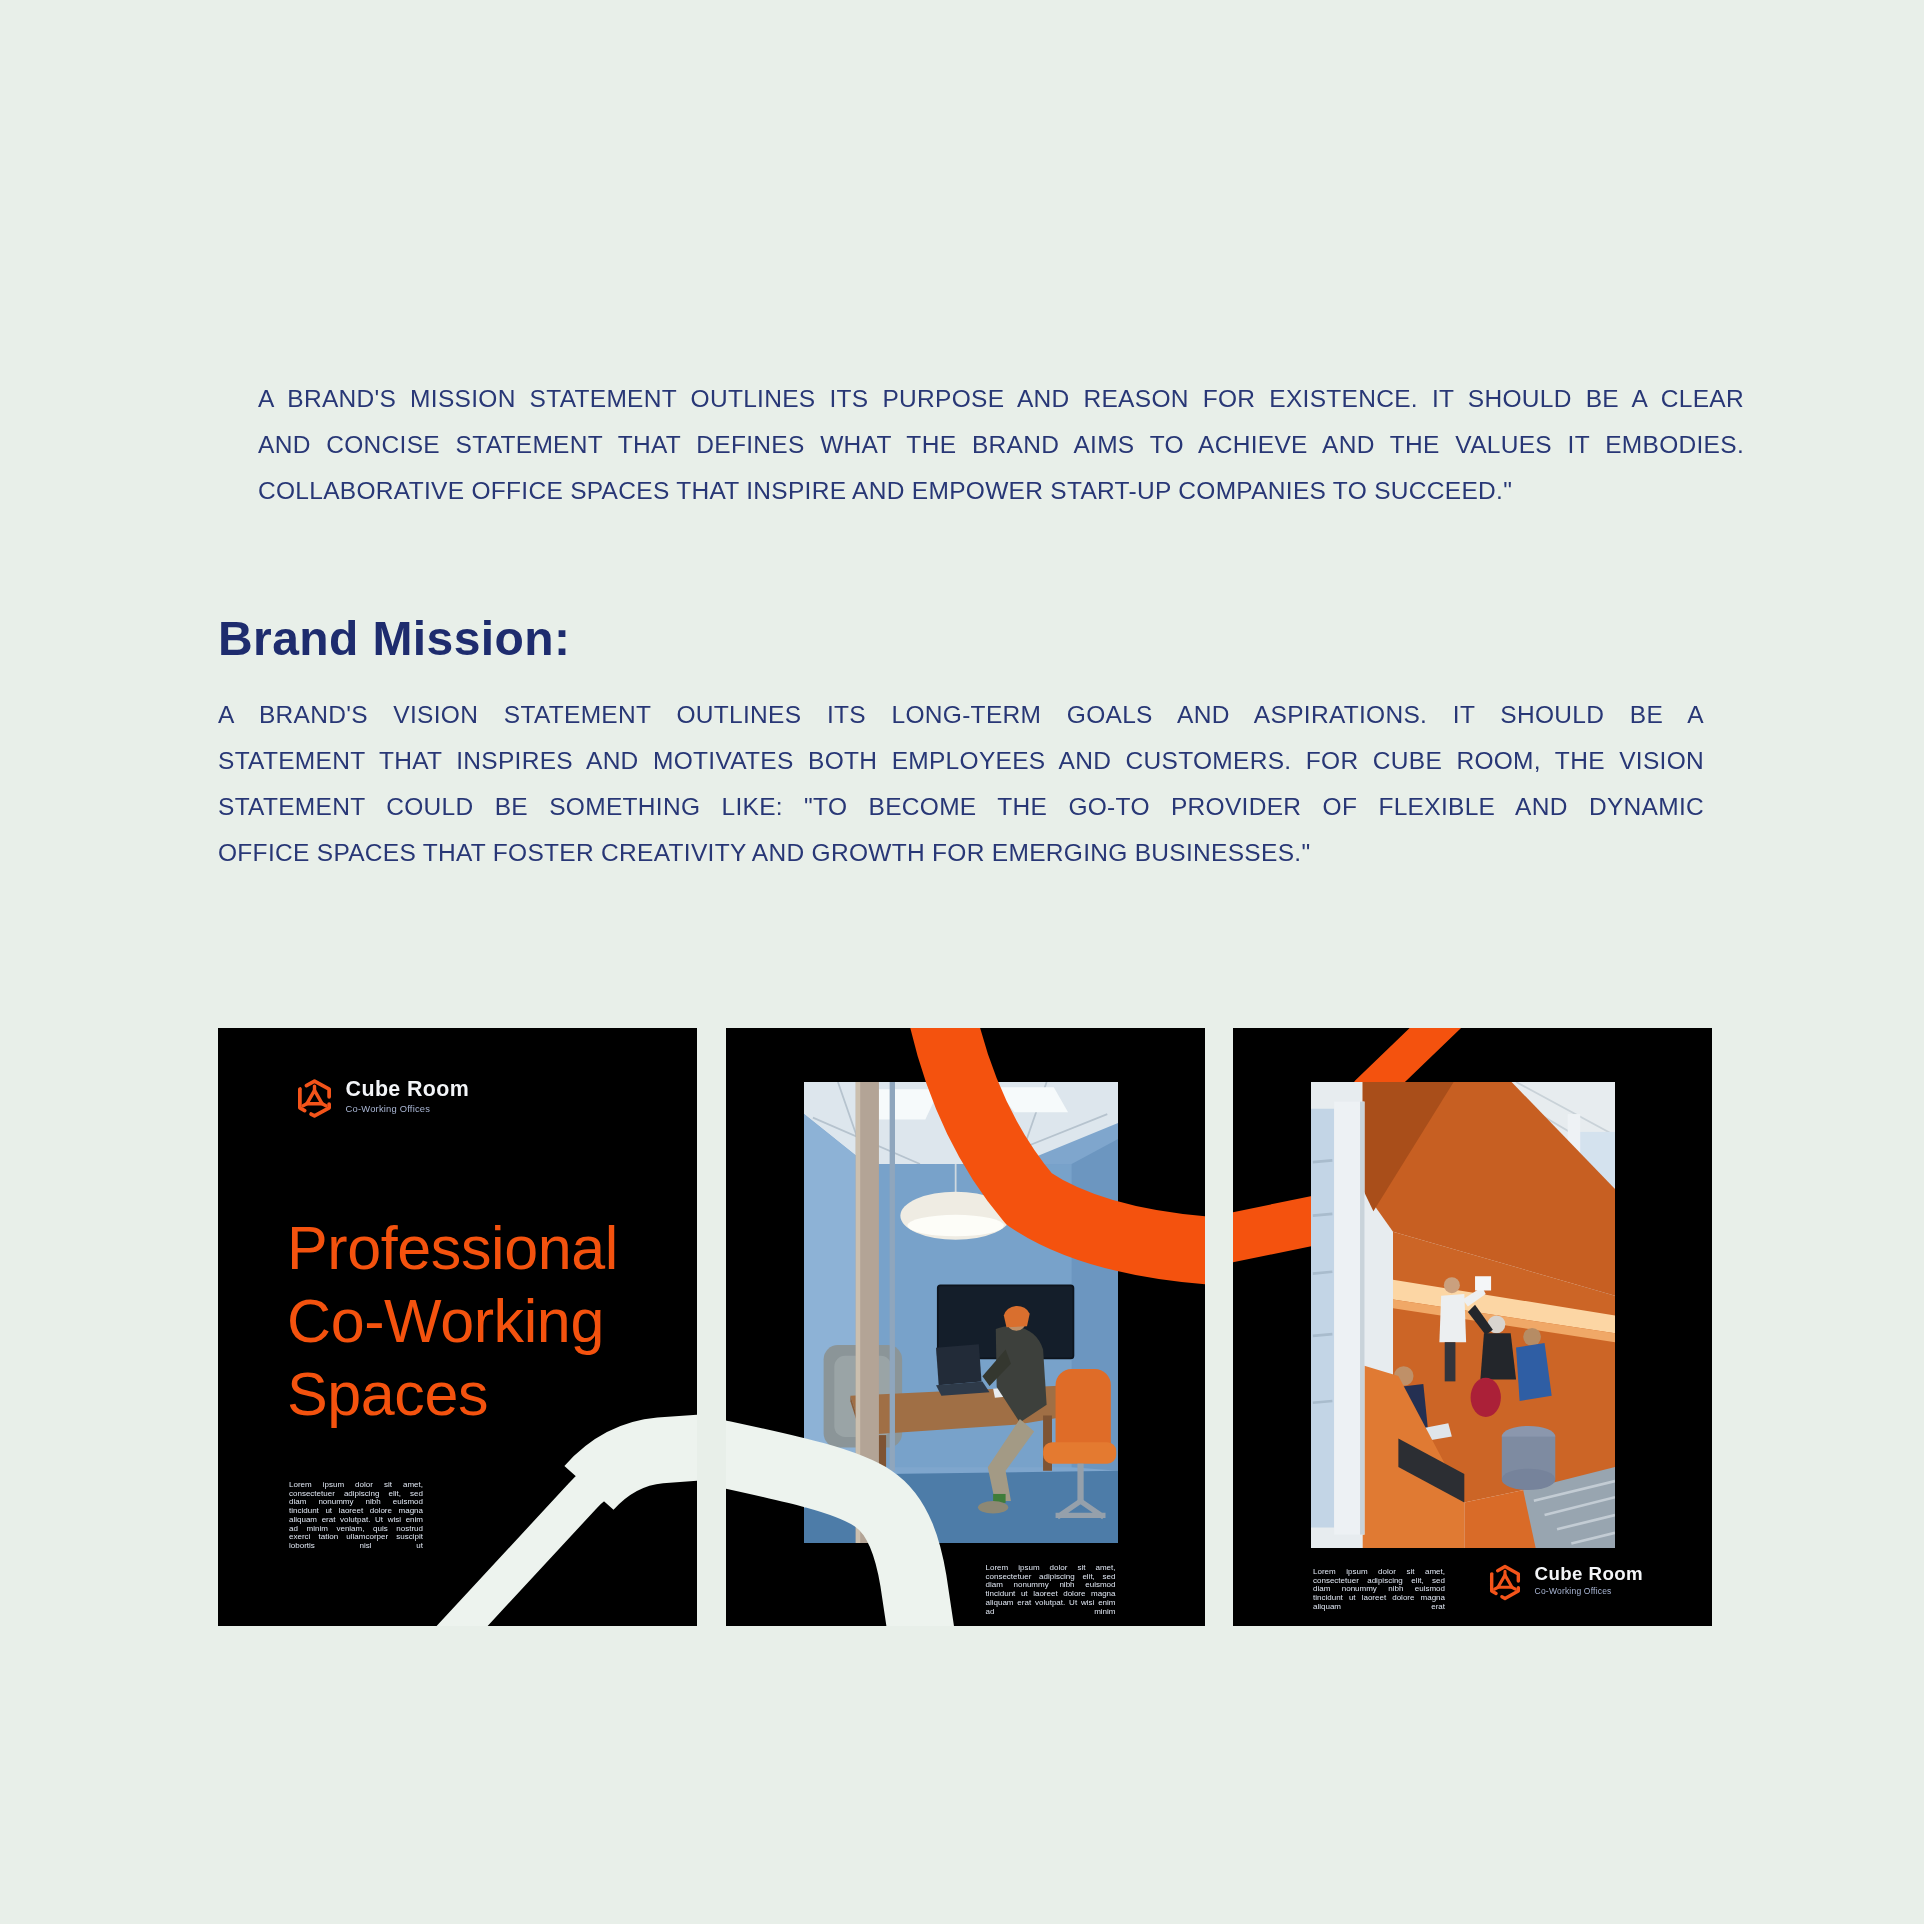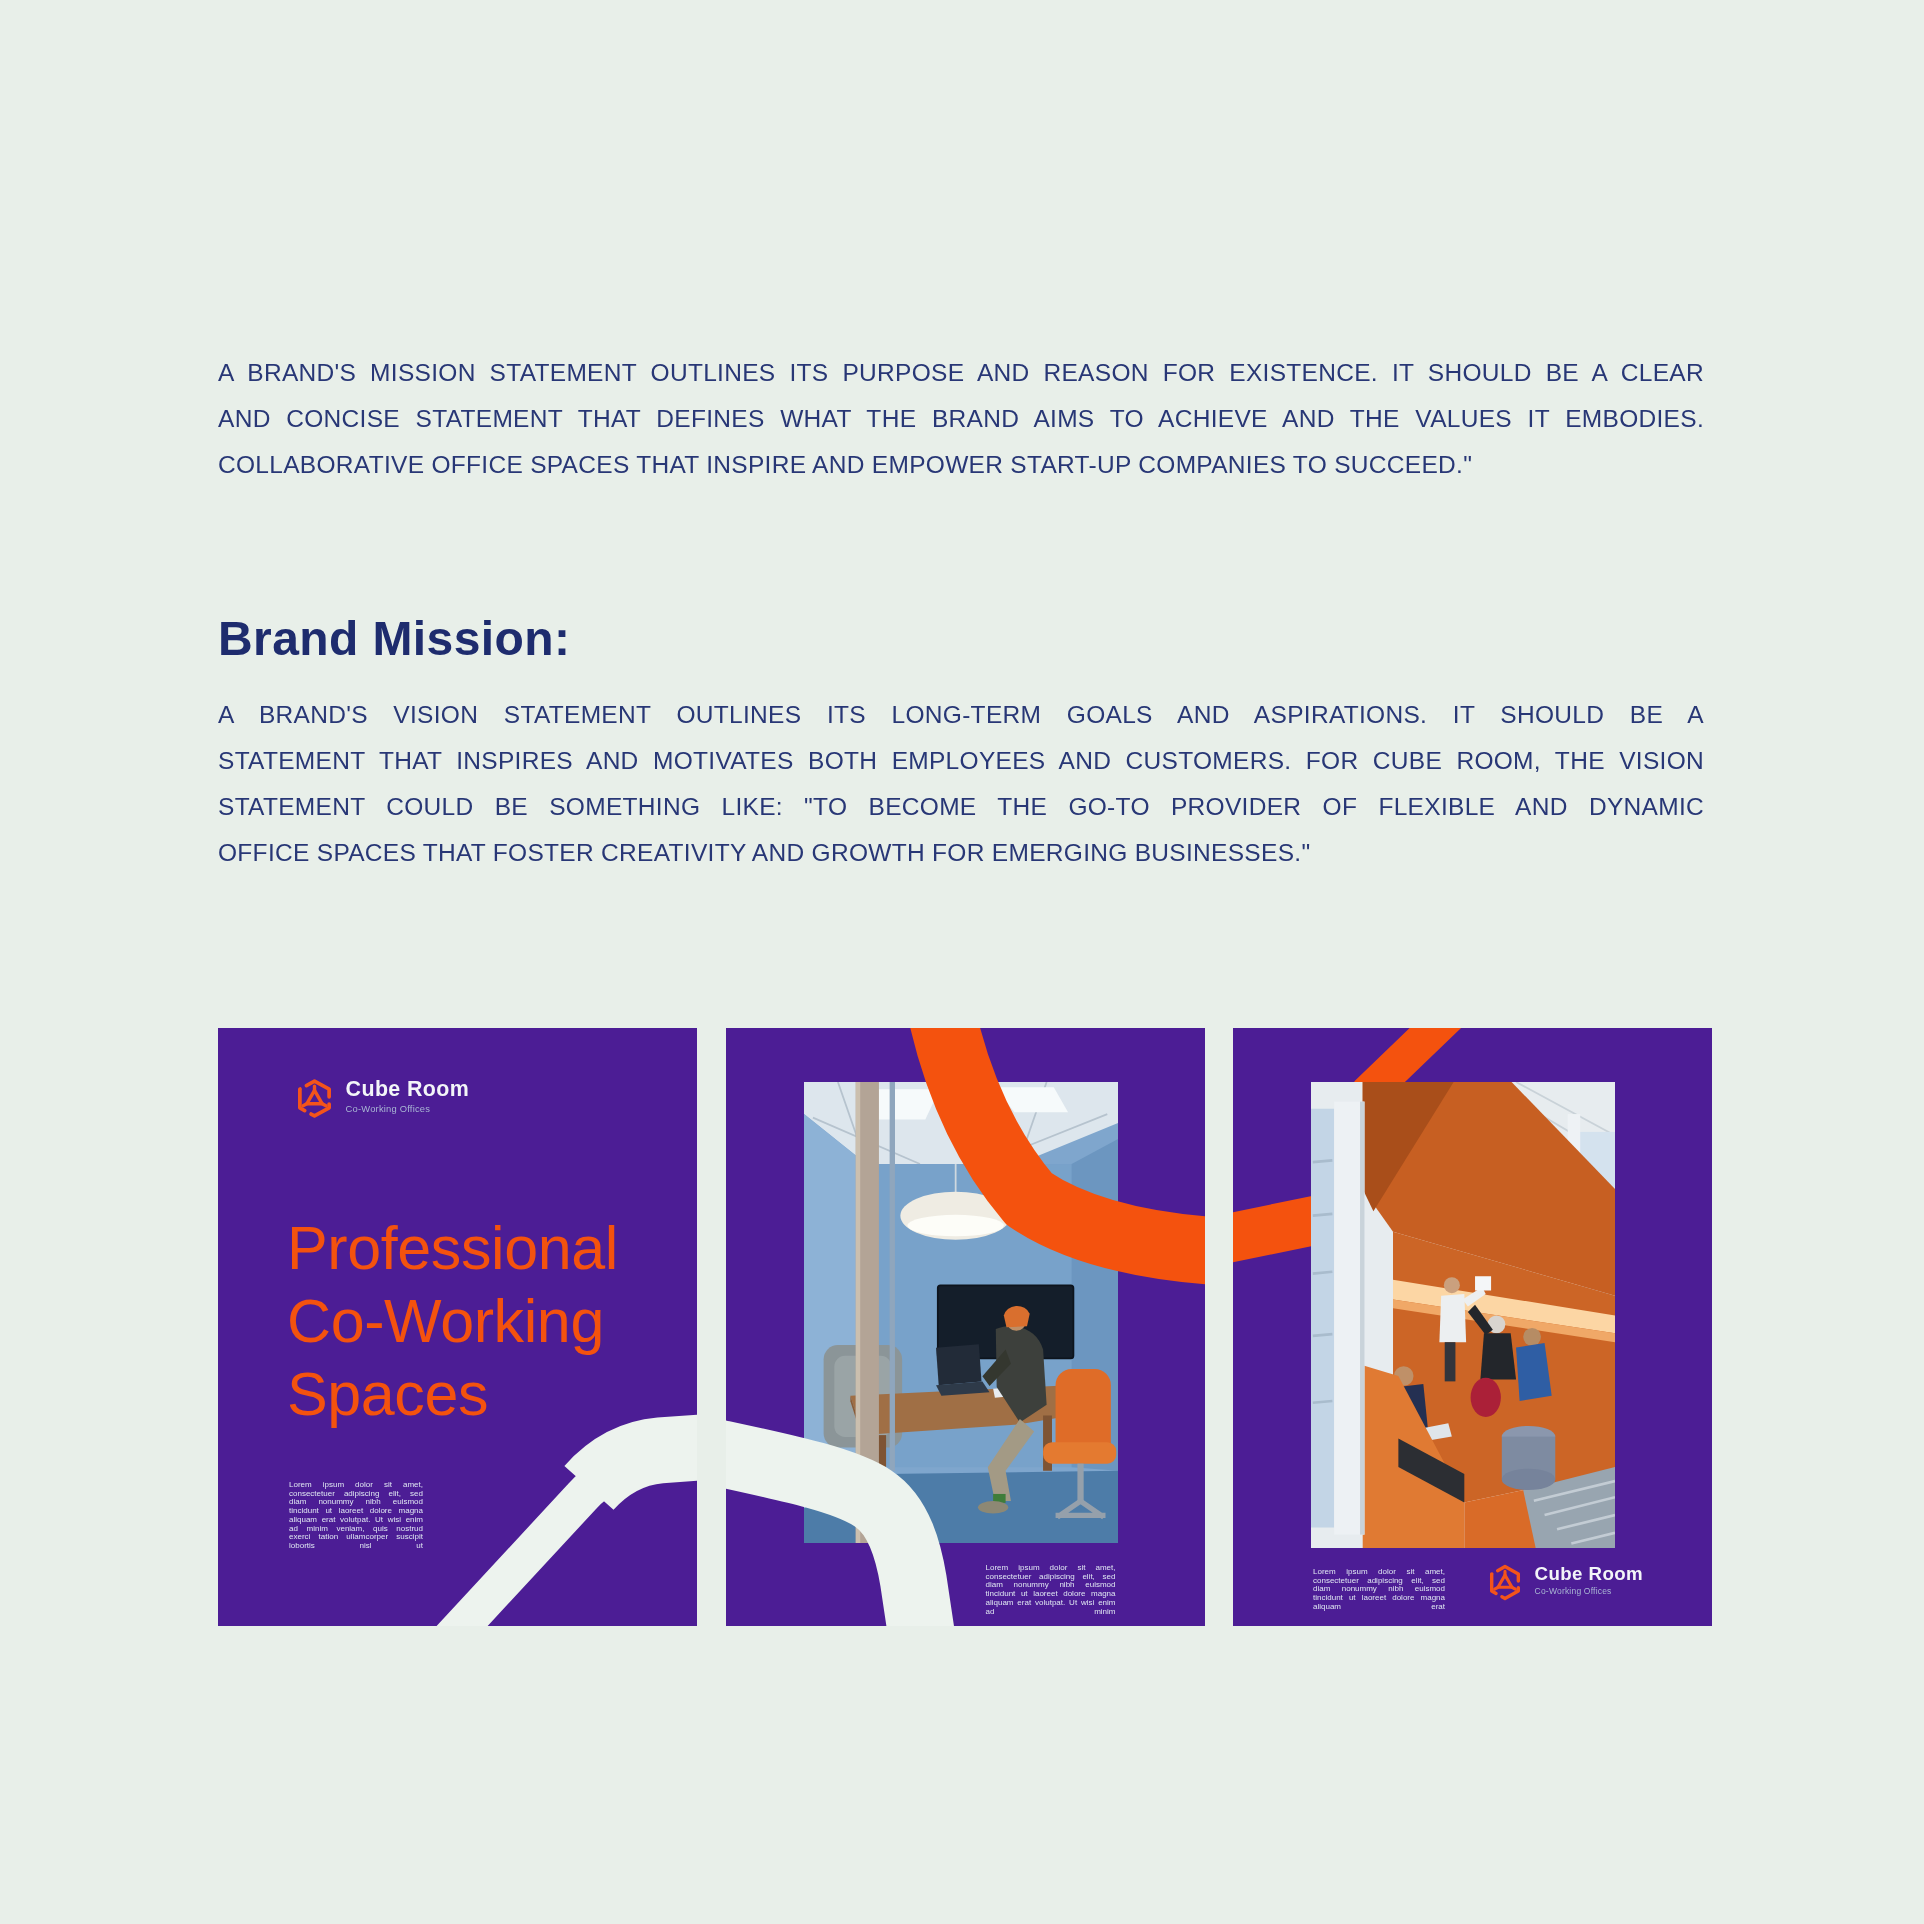--- a/index.html
+++ b/index.html
@@ -18,38 +18,38 @@
     font-size:48px;font-weight:bold;color:#1e2c6e;
     letter-spacing:0.4px;
   }
   #mission-title{top:290px;}
   #vision-title{top:611px;}
   .para{
     position:absolute;left:218px;width:1486px;
     font-size:24.5px;color:#283776;
     letter-spacing:0.3px;
   }
-  #mission-body{top:350px;}
+  #mission-body{top:376px;margin-left:40px;}
   #vision-body{top:692px;}
   .para-line{
     line-height:46px;
     text-align:justify;
     text-align-last:justify;
     white-space:normal;
   }
   .para-line.last{text-align-last:left;}
 
   
   .posters{
     position:absolute;left:218px;top:1028px;
     display:flex;gap:28.5px;
   }
   .poster{
     width:479px;height:598px;
-    background:#4c1d95;
+    background:#000000;
     position:relative;overflow:hidden;
     flex:0 0 auto;
   }
   .poster svg.layer{position:absolute;left:0;top:0;width:479px;height:598px;}
 
   
   .logo{position:absolute;display:flex;align-items:flex-start;gap:11.6px;}
   .logo .mark{flex:0 0 auto;}
   .logo .words{display:flex;flex-direction:column;}
   .logo .name{font-weight:bold;color:#f3f5f8;letter-spacing:0.4px;}

